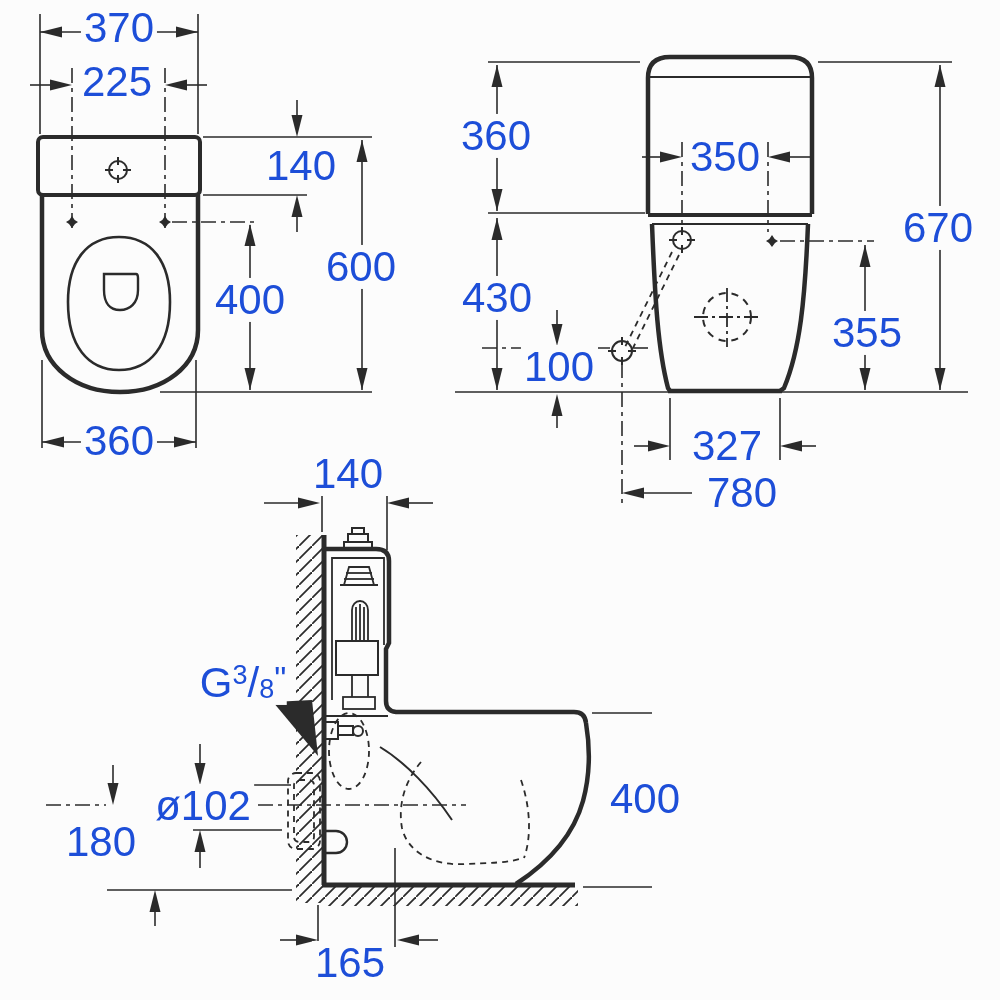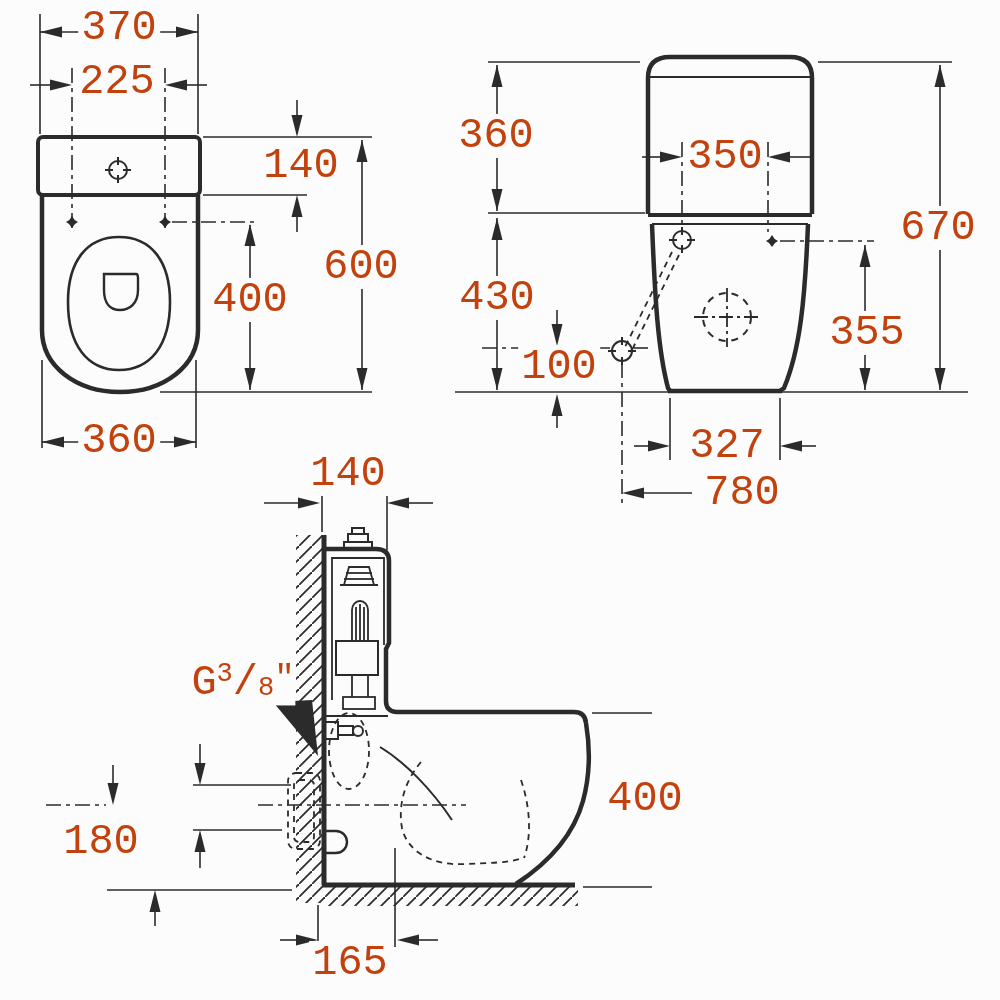--- a/index.html
+++ b/index.html
@@ -1,21 +1,21 @@
 <!DOCTYPE html>
 <html><head>
 <meta charset="utf-8">
 <style>
   html,body{margin:0;padding:0;background:#fcfcfc;}
   #stage{position:relative;width:1000px;height:1000px;background:#fcfcfc;overflow:hidden;
          font-family:"Liberation Sans",sans-serif;}
   #linework{position:absolute;left:0;top:0;}
   .dim{position:absolute;transform:translate(-50%,-50%);
-       font-size:42px;line-height:1.05;color:#c2410c;background:#fcfcfc;
-       padding:0 3px;white-space:nowrap;font-family:Liberation Mono, monospace;}
+       font-size:42px;line-height:1.05;color:#1d4ed8;background:#fcfcfc;
+       padding:0 3px;white-space:nowrap;}
   .dim.small-pad{padding:0 1px;}
   .sup{font-size:27px;vertical-align:13px;}
   .sub{font-size:27px;vertical-align:-1px;}
   .suffix{font-size:34px;vertical-align:7px;}
 </style>
 </head>
 <body>
 
 <div id="stage">
 
@@ -259,17 +259,18 @@
   <div class="dim" style="left:497px;top:298px">430</div>
   <div class="dim" style="left:559px;top:367px">100</div>
   <div class="dim" style="left:867px;top:333px">355</div>
   <div class="dim" style="left:727px;top:446px">327</div>
   <div class="dim" style="left:742px;top:493px">780</div>
 
   <div class="dim" style="left:348px;top:474px">140</div>
   <div class="dim small-pad" style="left:243px;top:683px">
     <span>G</span><span class="sup">3</span><span>/</span><span class="sub">8</span><span class="suffix">"</span>
   </div>
+  <div class="dim" style="left:203px;top:806px">ø102</div>
   <div class="dim" style="left:101px;top:842px">180</div>
   <div class="dim" style="left:645px;top:799px">400</div>
   <div class="dim" style="left:350px;top:963px">165</div>
 
 </div>
 
 </body></html>

